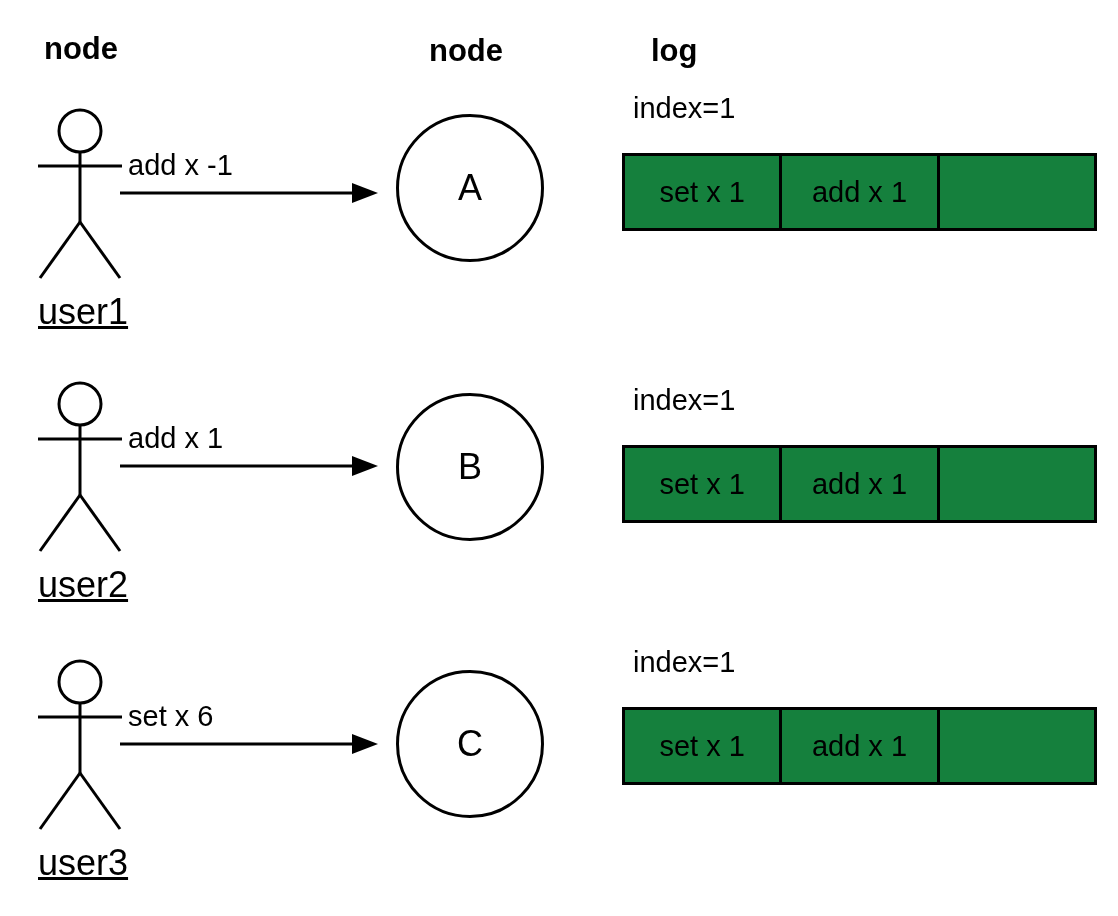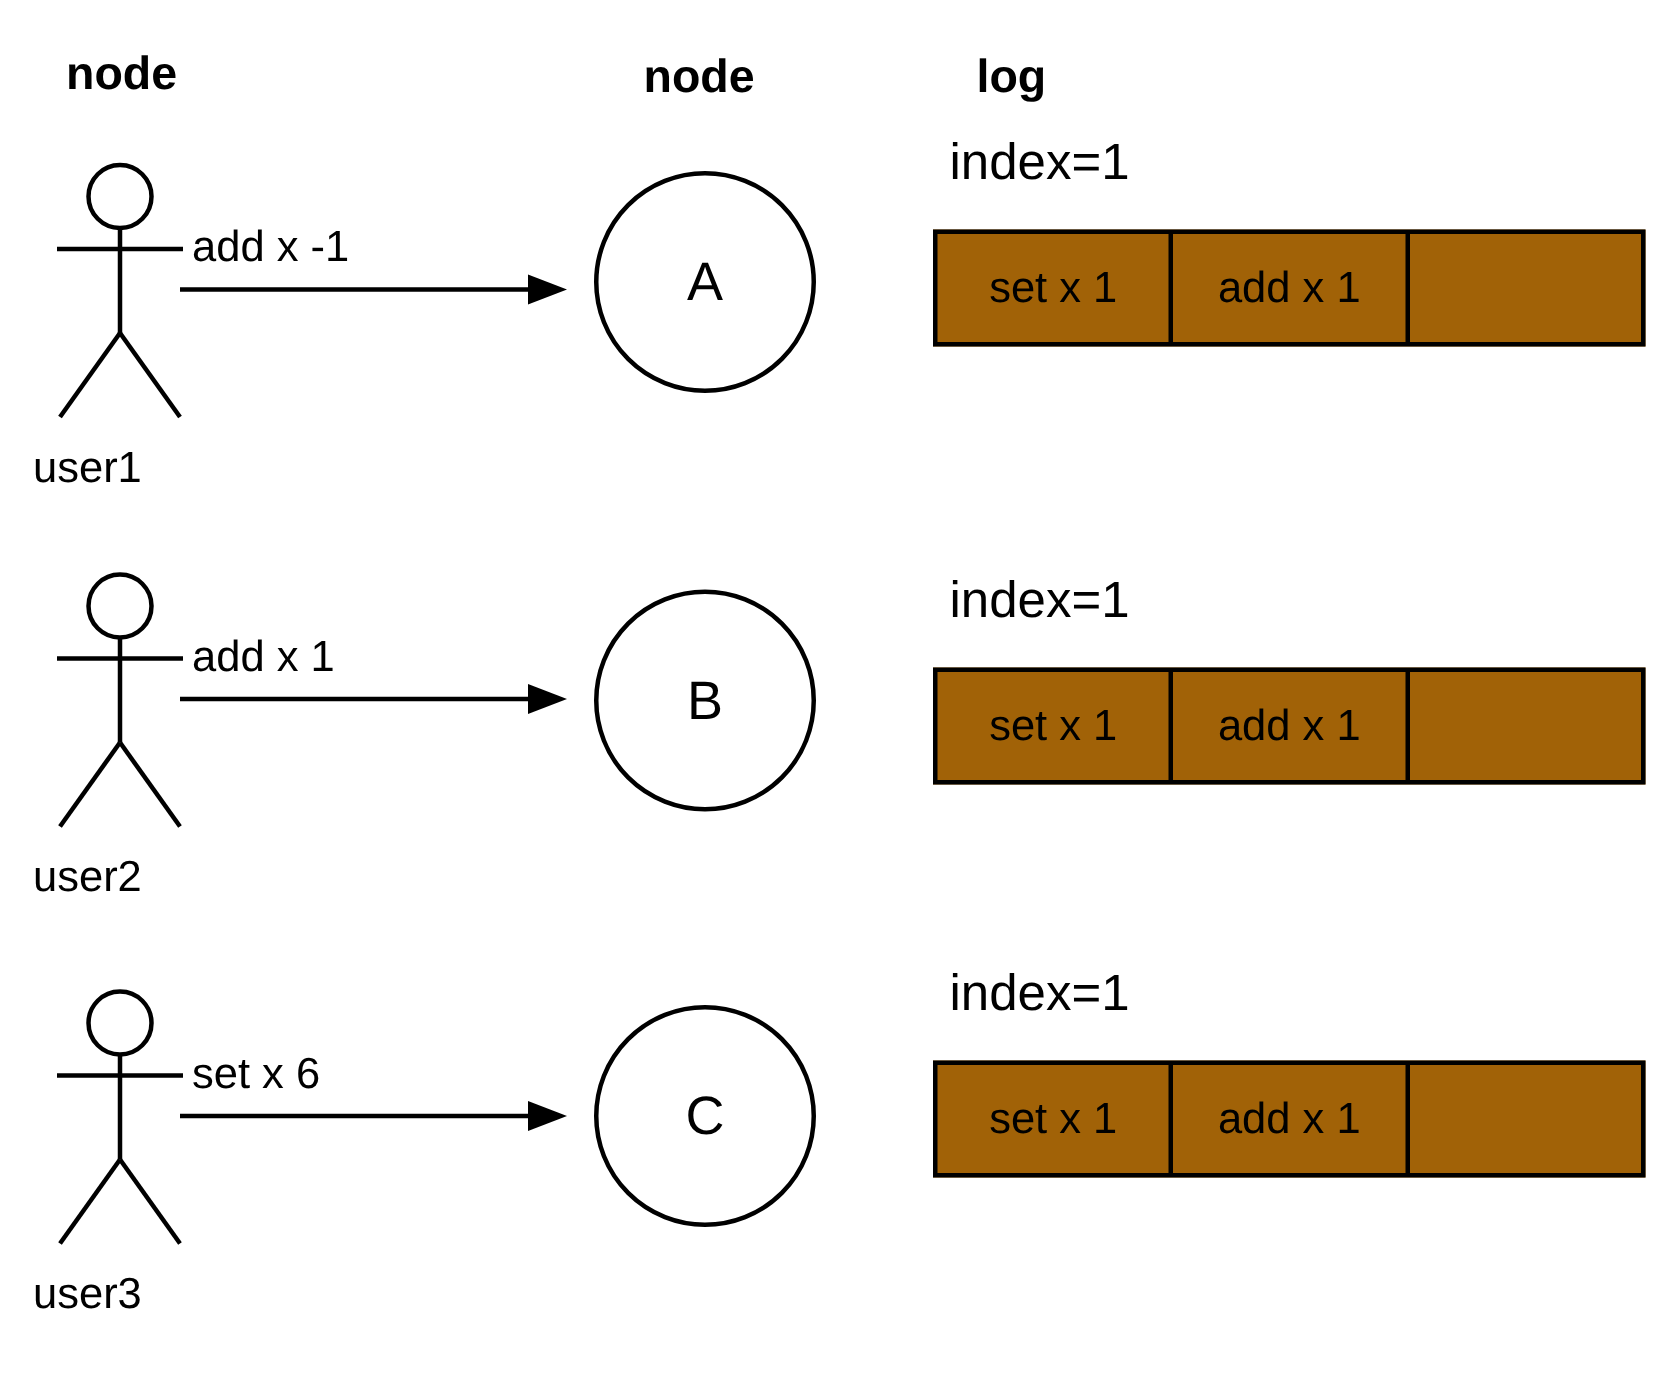--- a/index.html
+++ b/index.html
@@ -24,22 +24,22 @@
 
   .row { position: absolute; left: 0; width: 1118px; height: 232px; }
   #row-0 { top: 107px; }
   #row-1 { top: 380px; }
   #row-2 { top: 658px; }
 
   .figure-svg { position: absolute; left: 28px; top: 0; width: 104px; height: 176px; }
   .figure-svg line, .figure-svg circle { stroke: #000; stroke-width: 3; fill: none; }
 
   .user-label {
-    position: absolute; left: 22px; top: 190px;
-    font-size: 29px; line-height: 30px; white-space: nowrap;
+    position: absolute; left: 38px; top: 190px;
+    font-size: 36px; line-height: 30px; white-space: nowrap; text-decoration: underline;
   }
 
   .arrow-svg { position: absolute; left: 118px; top: 75px; width: 262px; height: 22px; }
   .arrow-svg line { stroke: #000; stroke-width: 3; }
   .arrow-svg polygon { fill: #000; stroke: none; }
 
   .command-label {
     position: absolute; left: 128px; top: 28px; width: 194px;
     font-size: 29px; line-height: 30px; text-align: left; white-space: nowrap; margin-top: 15px;
   }
@@ -49,29 +49,29 @@
     width: 142px; height: 142px;
     border: 3px solid #000; border-radius: 50%;
     box-sizing: content-box;
     display: flex; align-items: center; justify-content: center;
     background: #fff;
   }
   .node-letter { font-size: 36px; line-height: 36px; }
 
   .log-block { position: absolute; left: 622px; width: 478px; }
   .log-index {
-    font-size: 34px; line-height: 30px;
+    font-size: 29px; line-height: 30px;
     padding-left: 11px; white-space: nowrap;
   }
   .log-box {
     margin-top: 30px;
     width: 469px; height: 72px;
     border: 3px solid #000;
     display: flex;
-    background: #a16207;
+    background: #15803d;
   }
   .log-cell {
     flex: 1 1 0;
     display: flex; align-items: center; justify-content: center;
     font-size: 29px; white-space: nowrap;
   }
   .log-cell.divided { border-right: 3px solid #000; }
 </style>
 </head>
 <body>

